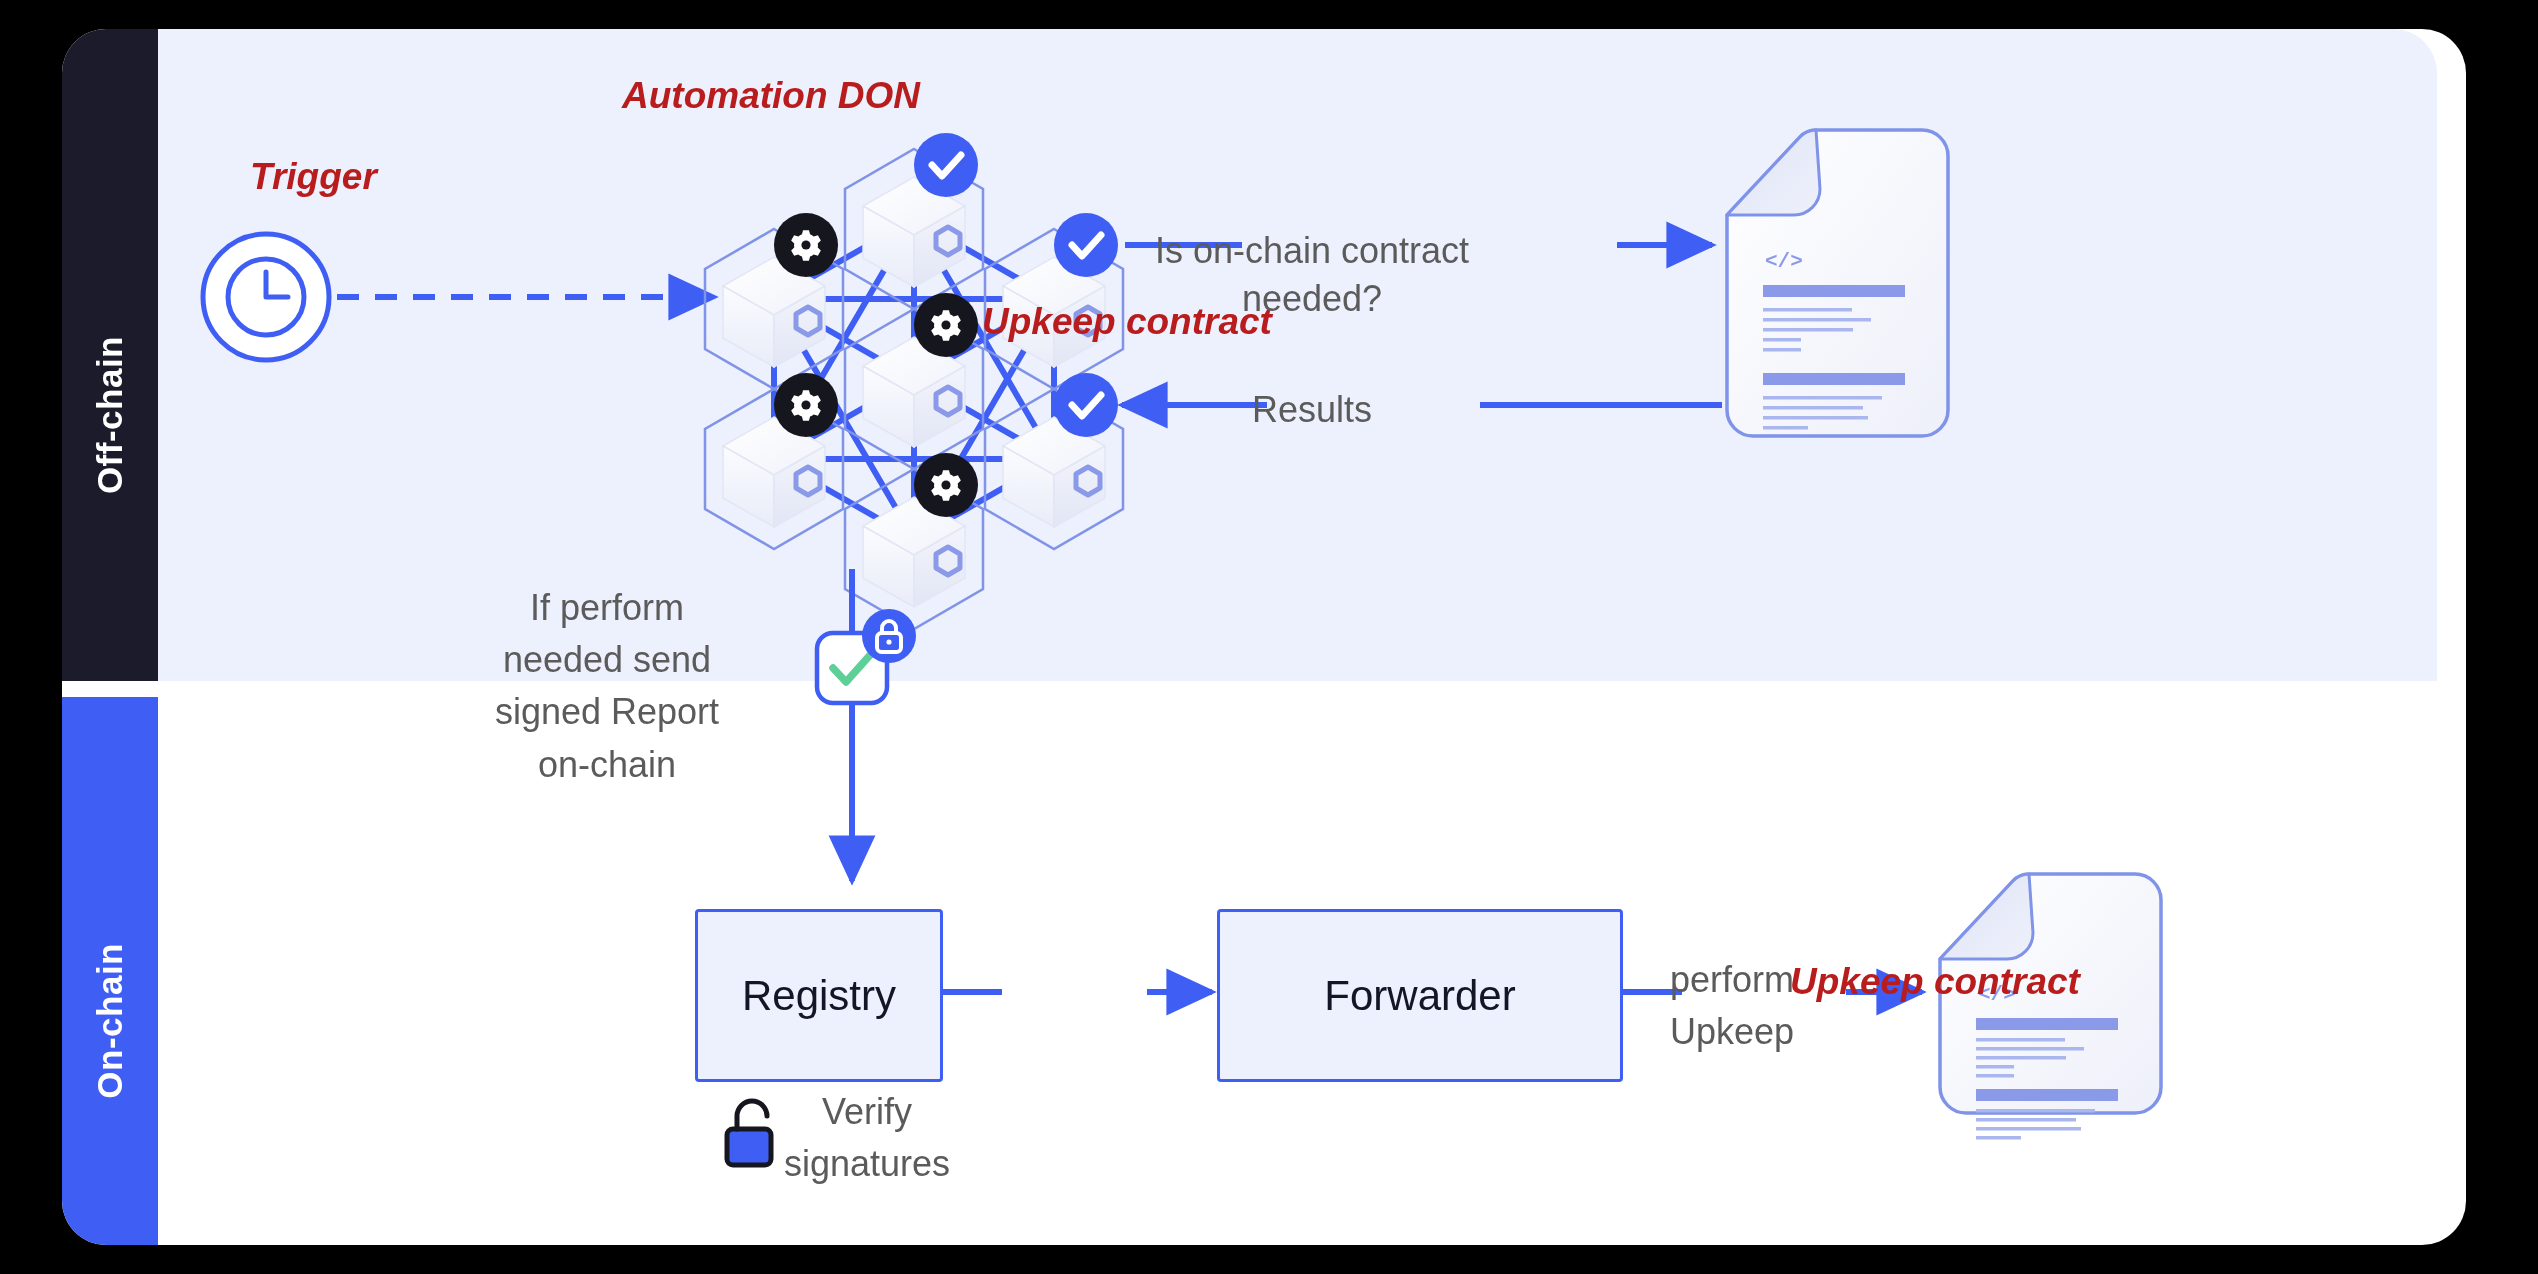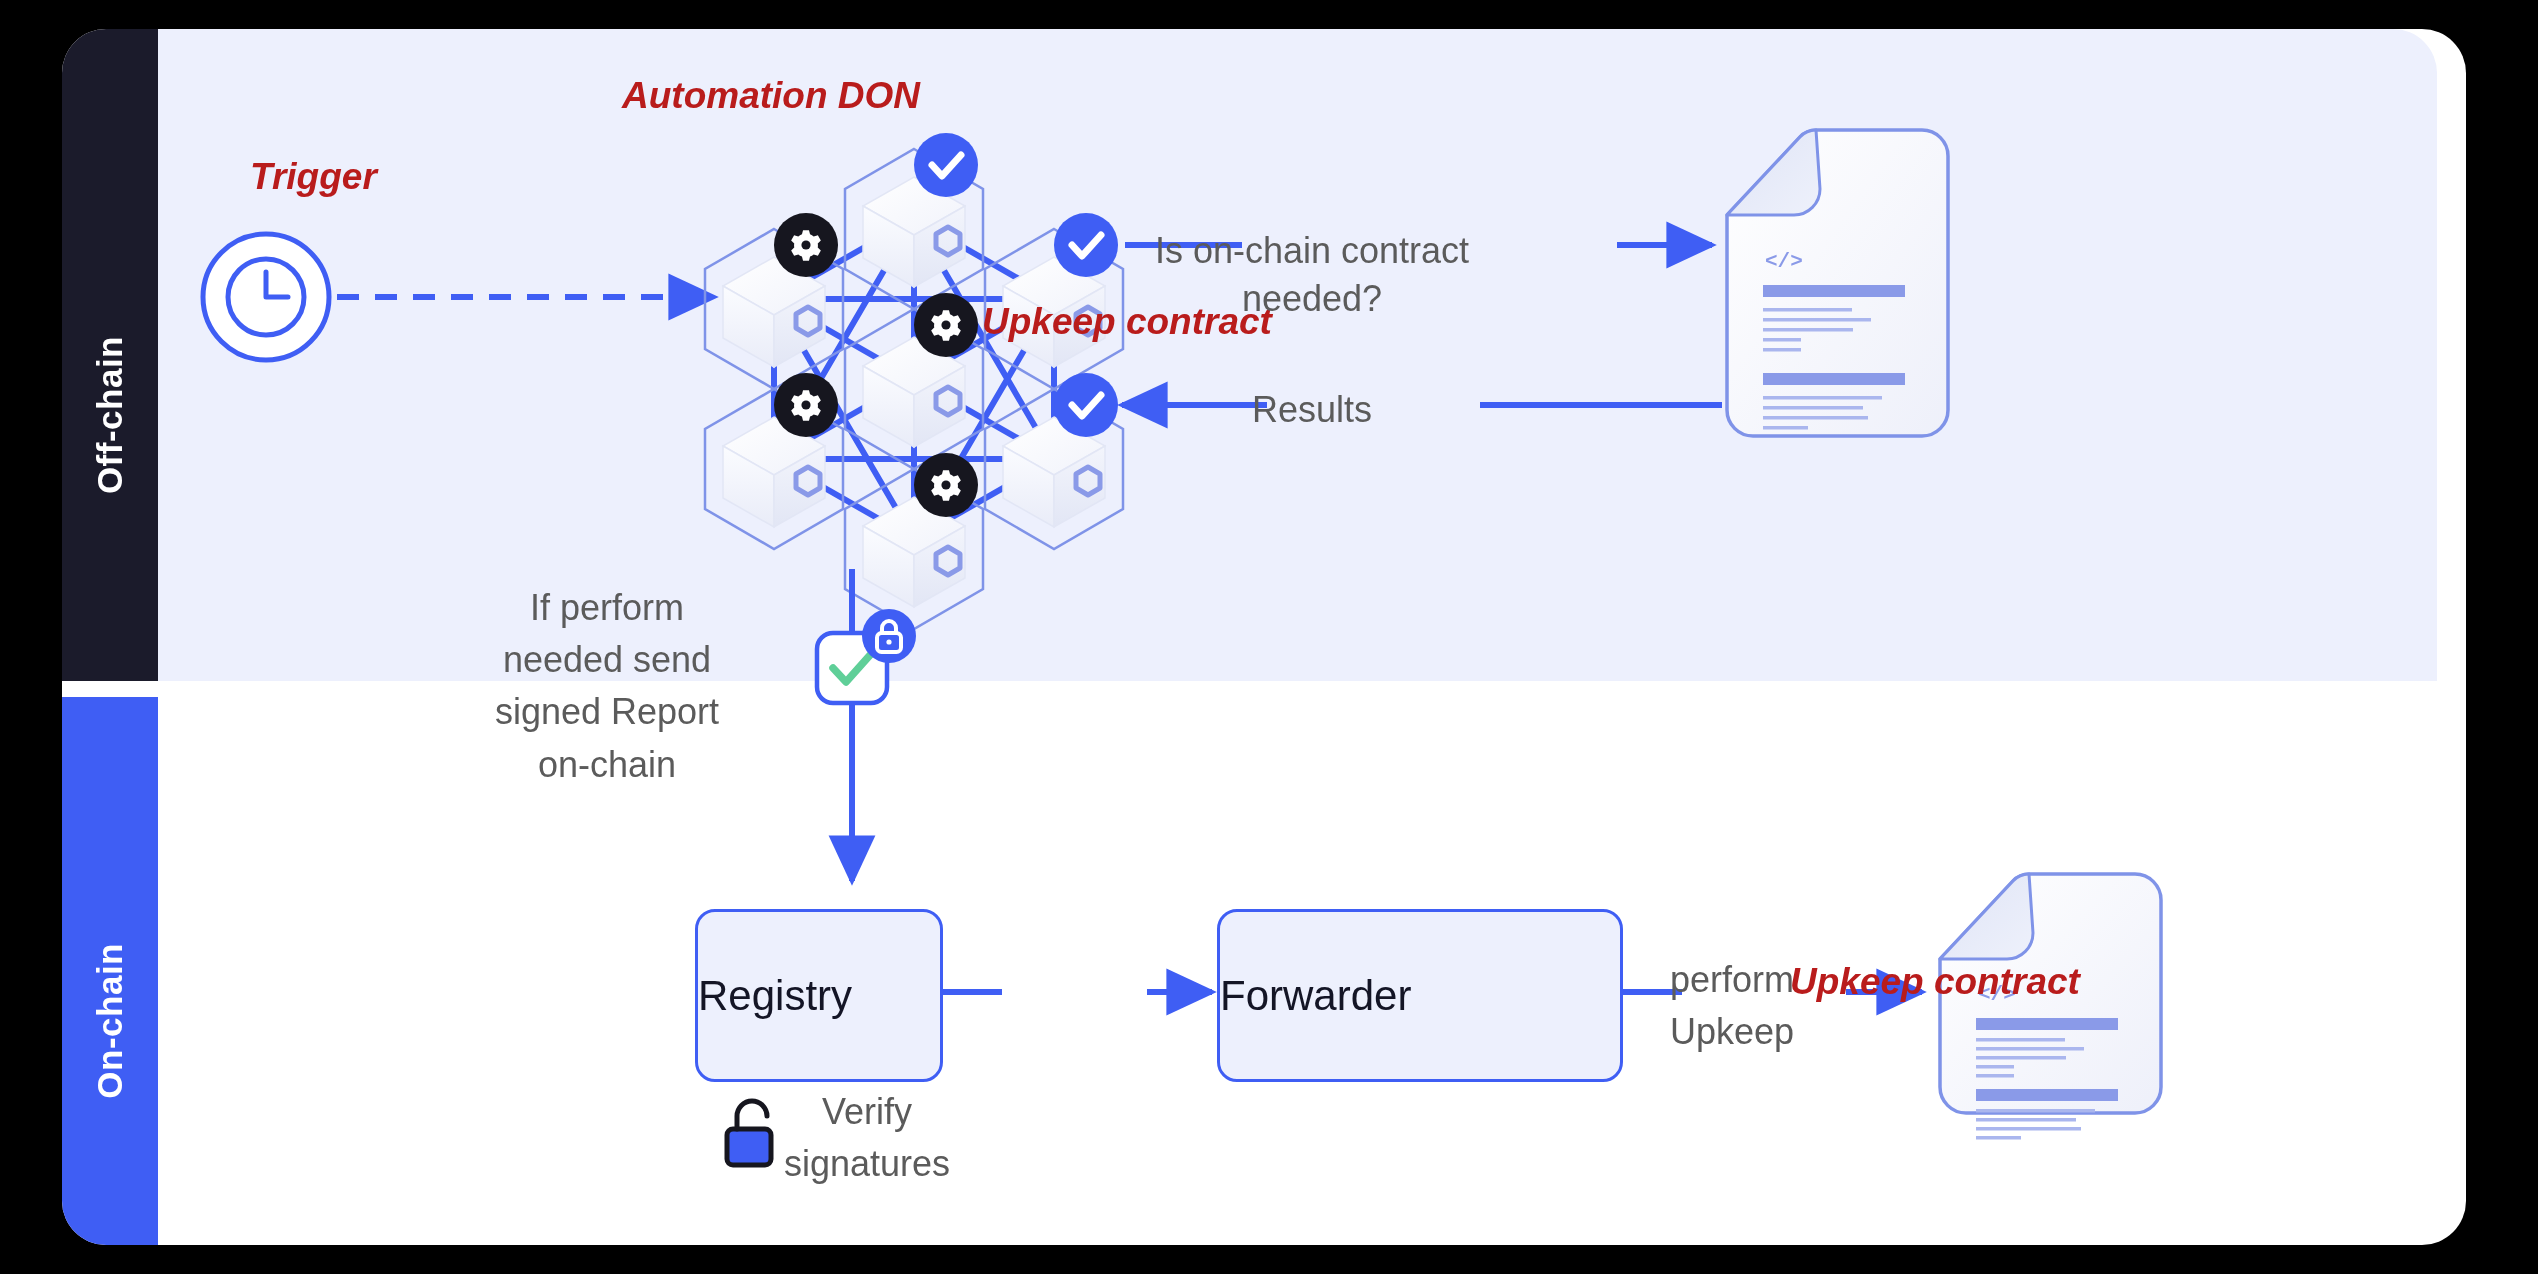--- a/index.html
+++ b/index.html
@@ -103,22 +103,22 @@
   .txt-verify {
     left: 690px; top: 1025px; width: 230px;
     font-size: 36px; text-align: center; line-height: 1.45; margin-top: 32px;
   }
 
   
   .proc-box {
     position: absolute;
     background: #edf0fd;
     border: 3px solid #3f5ef4;
-    border-radius: 20px;
-    display: flex; align-items: center; 
+    border-radius: 4px;
+    display: flex; align-items: center; justify-content: center;
     color: #141526;
     font-size: 42px;
   }
   .box-registry  { left: 633px;  top: 880px; width: 242px; height: 167px; }
   .box-forwarder { left: 1155px; top: 880px; width: 400px; height: 167px; }
 
   svg.overlay { position: absolute; left: 0; top: 0; overflow: visible; }
 </style>
 </head>
 <body>

